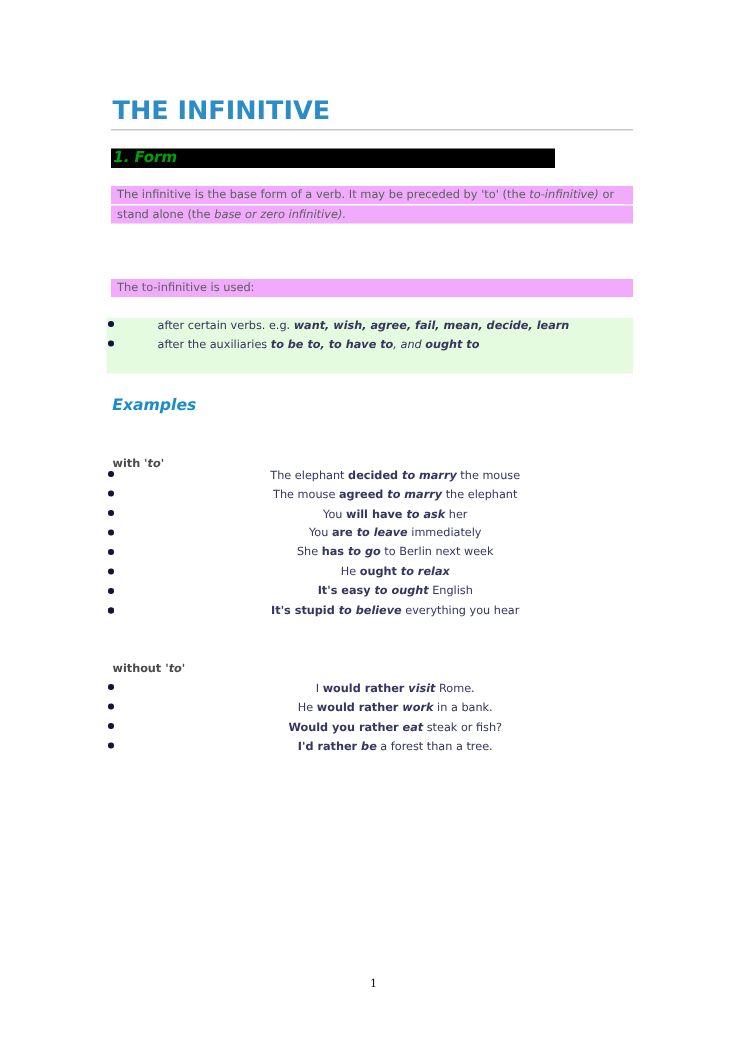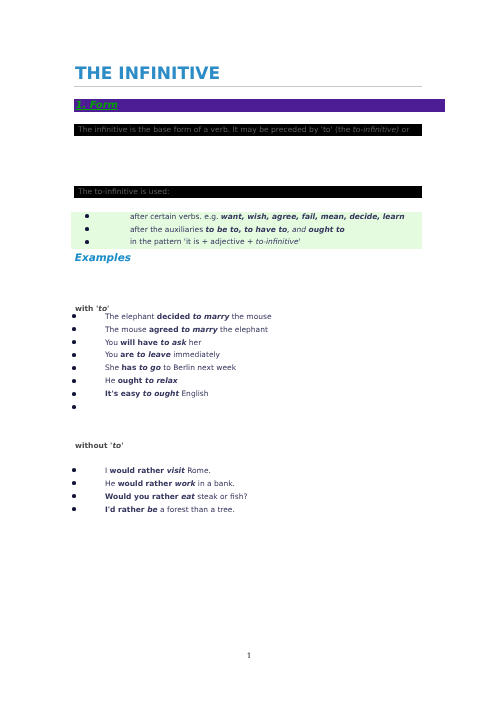--- a/index.html
+++ b/index.html
@@ -8,47 +8,47 @@
   .page{position:relative;width:496px;height:702px;background:#fff;overflow:hidden;}
 
   
   .doc-title{position:absolute;left:75px;top:67.5px;width:348px;
       font-size:17px;font-weight:bold;color:#2b8cc6;line-height:13px;
       white-space:nowrap;}
   .title-rule{position:absolute;left:74px;top:86px;width:348px;height:1px;
       background:#c8c8c8;}
 
   
-  .sec-head{position:absolute;left:74px;width:371px;
-      background:#4c1d95;color:#03a003;font-size:10px;font-weight:bold;
+  .sec-head{position:absolute;left:74px;width:296px;
+      background:#000000;color:#03a003;font-size:10px;font-weight:bold;
       font-style:italic;line-height:13px;box-sizing:border-box;
-      padding-left:1.5px;white-space:nowrap;text-decoration:underline;}
+      padding-left:1.5px;white-space:nowrap;}
 
   
   .gline{position:absolute;left:74px;width:348px;height:12px;
-      background:#000000;font-size:7.6px;color:#5e5e5e;line-height:12px;
+      background:#f0abfc;font-size:7.6px;color:#5e5e5e;line-height:12px;
       box-sizing:border-box;padding-left:4px;white-space:nowrap;}
 
   
   .greenband{position:absolute;left:71px;top:211.7px;width:351px;height:37.1px;
       background:#e4fbe0;}
   .greenlist{position:absolute;left:71px;top:210.8px;width:351px;}
   .greenlist .li{position:relative;font-size:7.5px;color:#35355e;
-      line-height:12.85px;height:12.85px;padding-left:46px;white-space:nowrap;margin-left:13px;}
+      line-height:12.85px;height:12.85px;padding-left:34px;white-space:nowrap;}
 
   
   .ex-head{position:absolute;left:74.8px;font-size:10.45px;font-weight:bold;
       font-style:italic;color:#1a8dc9;white-space:nowrap;line-height:11px;}
 
   
   .sublabel{position:absolute;left:75px;font-size:7.5px;font-weight:bold;
       color:#4a4a4a;white-space:nowrap;line-height:9px;}
 
   
-  .plainlist{position:absolute;left:71px;width:351px;line-height:12.95px;}
+  .plainlist{position:absolute;left:71px;width:351px;line-height:12.95px;text-align:center;}
   .plainlist .li{position:relative;font-size:7.5px;color:#35355e;
       line-height:inherit;padding-left:34px;white-space:nowrap;}
 
   
   .dot{position:absolute;left:1.3px;top:3.9px;width:3.7px;height:3.7px;
        border-radius:50%;background:#14143a;}
   .greenlist .dot{top:3.5px;}
 
   
   .pageno{position:absolute;left:1px;top:652.3px;width:496px;text-align:center;
@@ -62,49 +62,50 @@
 <body>
 
 <div class="page">
 
   <div class="doc-title">THE INFINITIVE</div>
   <div class="title-rule"></div>
 
   <div class="sec-head" style="top:98.6px;padding-top:0.5px;height:13.5px">1. Form</div>
 
   <div class="gline" style="top:124.4px"><span>The infinitive is the base form of a verb. It may be preceded by 'to' (the </span><span class="i">to-infinitive)</span><span> or</span></div>
+  <div class="gline" style="top:137.4px"><span>stand alone (the </span><span class="i">base or zero infinitive).</span></div>
 
 
   <div class="gline" style="top:185.9px">The to-infinitive is used:</div>
 
   <div class="greenband"></div>
   <div class="greenlist">
     <div class="li"><span class="dot"></span><span><span>after certain verbs. e.g. </span><span class="bi">want, wish, agree, fail, mean, decide, learn</span></span></div>
     <div class="li"><span class="dot"></span><span><span>after the auxiliaries </span><span class="bi">to be to, to have to</span><span class="i">, </span><span class="i">and</span><span> </span><span class="bi">ought to</span></span></div>
-    <div class="li"><span class="dot"></span><span><span>in the pattern 'it is + adjective + </span><span class="i">to-infinitive</span><span>'</span></span></div>
   </div>
 
-  <div class="ex-head" style="top:253px">Examples</div>
+  <div class="ex-head" style="top:265px">Examples</div>
 
   <div class="sublabel" style="top:304px"><span>with '</span><span class="i">to</span><span>'</span></div>
 
   <div class="plainlist" style="top:310.6px">
     <div class="li"><span class="dot"></span><span><span>The elephant </span><span class="b">decided </span><span class="bi">to marry</span><span> the mouse</span></span></div>
     <div class="li"><span class="dot"></span><span><span>The mouse </span><span class="b">agreed </span><span class="bi">to marry</span><span> the elephant</span></span></div>
     <div class="li"><span class="dot"></span><span><span>You </span><span class="b">will have </span><span class="bi">to ask</span><span> her</span></span></div>
     <div class="li"><span class="dot"></span><span><span>You </span><span class="b">are </span><span class="bi">to leave</span><span> immediately</span></span></div>
     <div class="li"><span class="dot"></span><span><span>She </span><span class="b">has </span><span class="bi">to go</span><span> to Berlin next week</span></span></div>
     <div class="li"><span class="dot"></span><span><span>He </span><span class="b">ought </span><span class="bi">to relax</span></span></div>
     <div class="li"><span class="dot"></span><span><span class="b">It's easy </span><span class="bi">to ought</span><span> English</span></span></div>
     <div class="li"><span class="dot"></span></div>
+    <div class="li"><span class="dot"></span><span><span class="b">It's stupid </span><span class="bi">to believe</span><span> everything you hear</span></span></div>
   </div>
 
   <div class="sublabel" style="top:441px"><span>without '</span><span class="i">to</span><span>'</span></div>
 
-  <div class="plainlist" style="top:464px;line-height:13px">
+  <div class="plainlist" style="top:452px;line-height:13px">
     <div class="li"><span class="dot"></span><span><span>I </span><span class="b">would rather </span><span class="bi">visit</span><span> Rome.</span></span></div>
     <div class="li"><span class="dot"></span><span><span>He </span><span class="b">would rather </span><span class="bi">work</span><span> in a bank.</span></span></div>
     <div class="li"><span class="dot"></span><span><span class="b">Would you rather </span><span class="bi">eat</span><span> steak or fish?</span></span></div>
     <div class="li"><span class="dot"></span><span><span class="b">I'd rather </span><span class="bi">be</span><span> a forest than a tree.</span></span></div>
   </div>
 
   <div class="pageno">1</div>
 
 </div>
 

